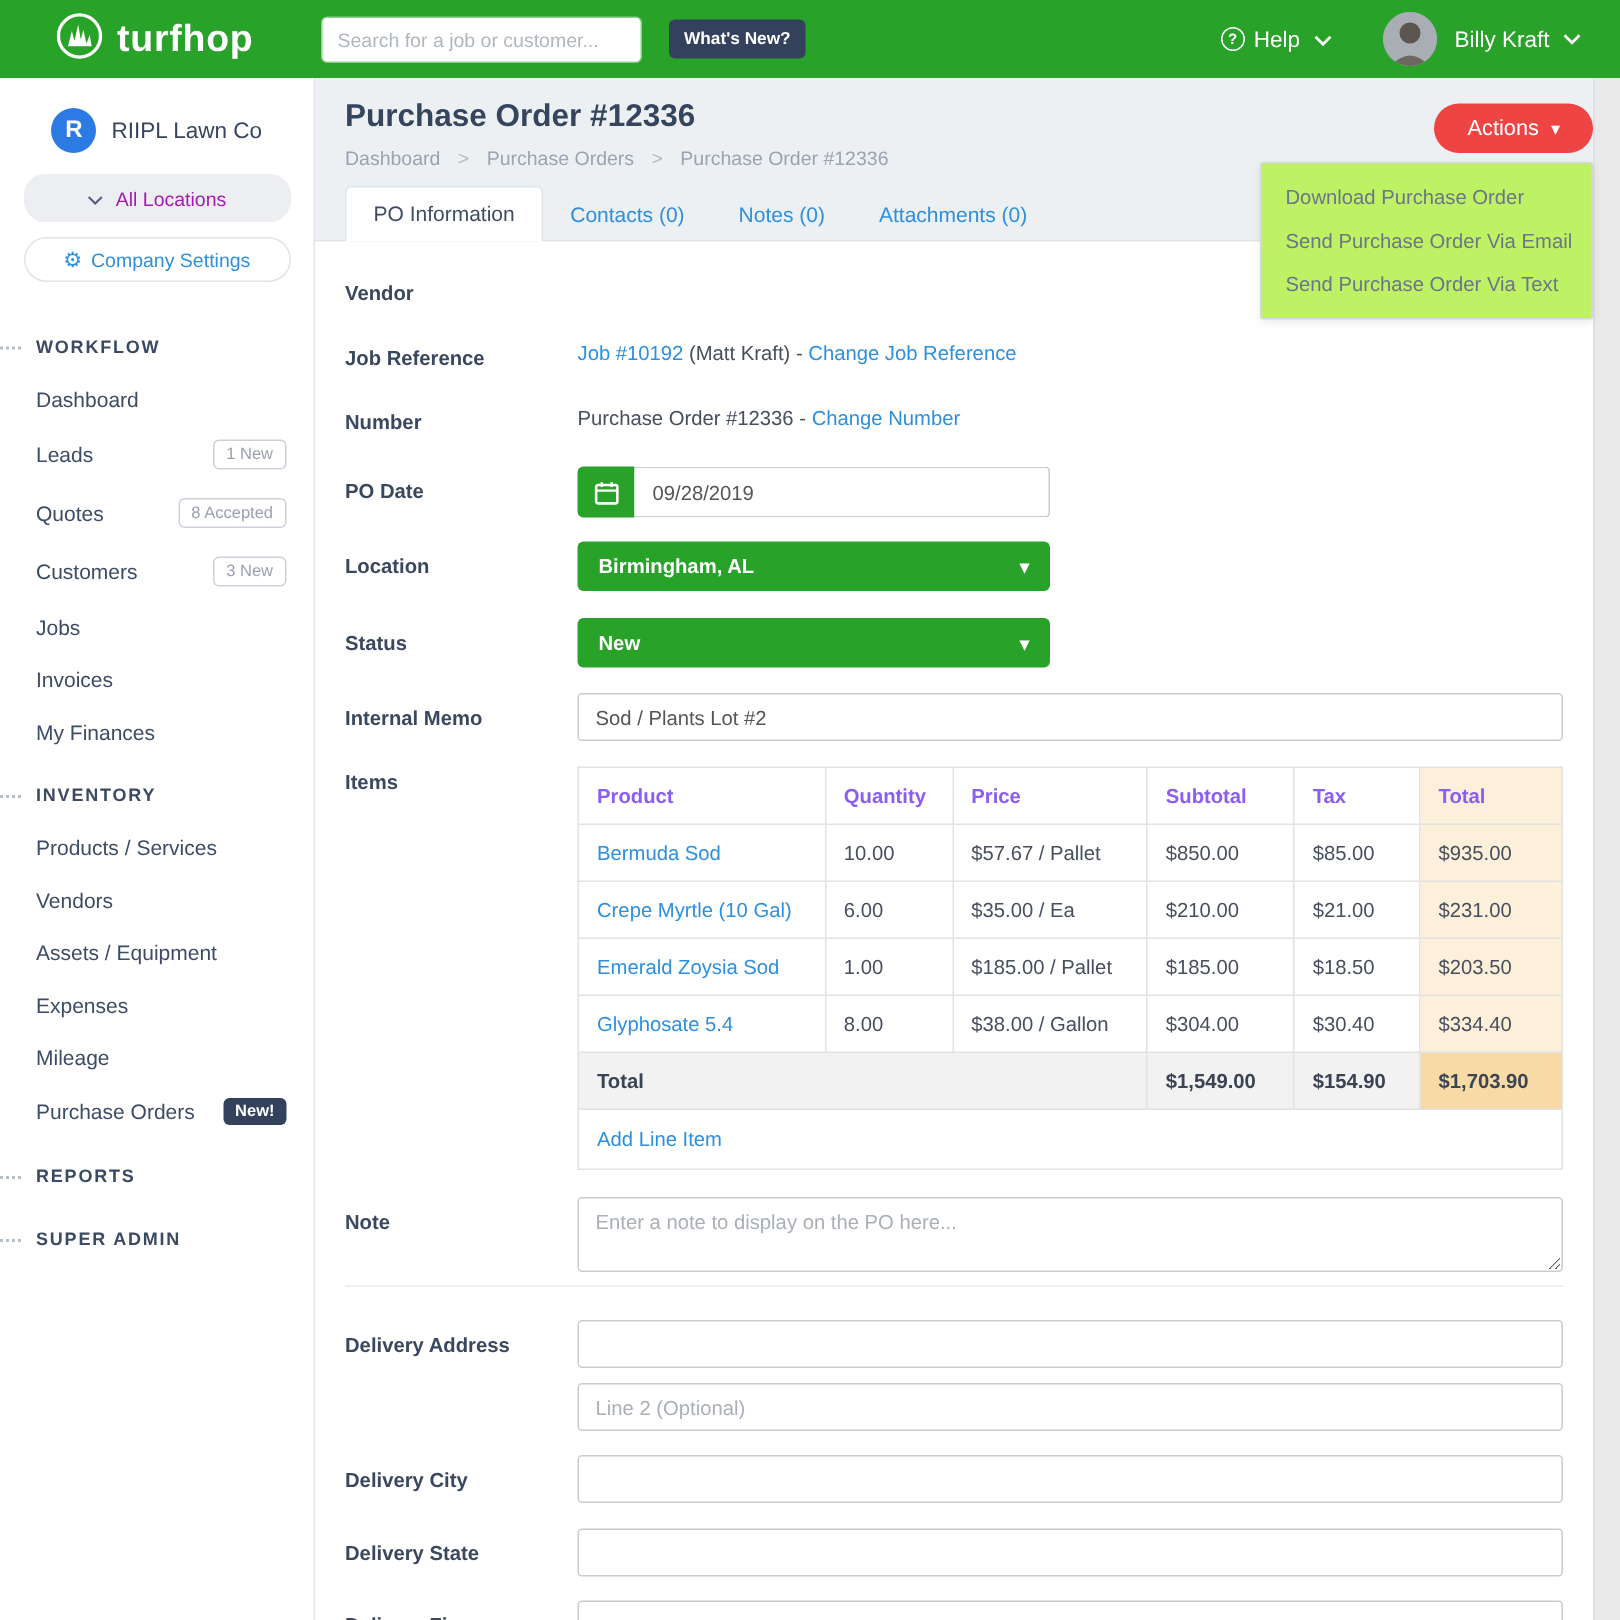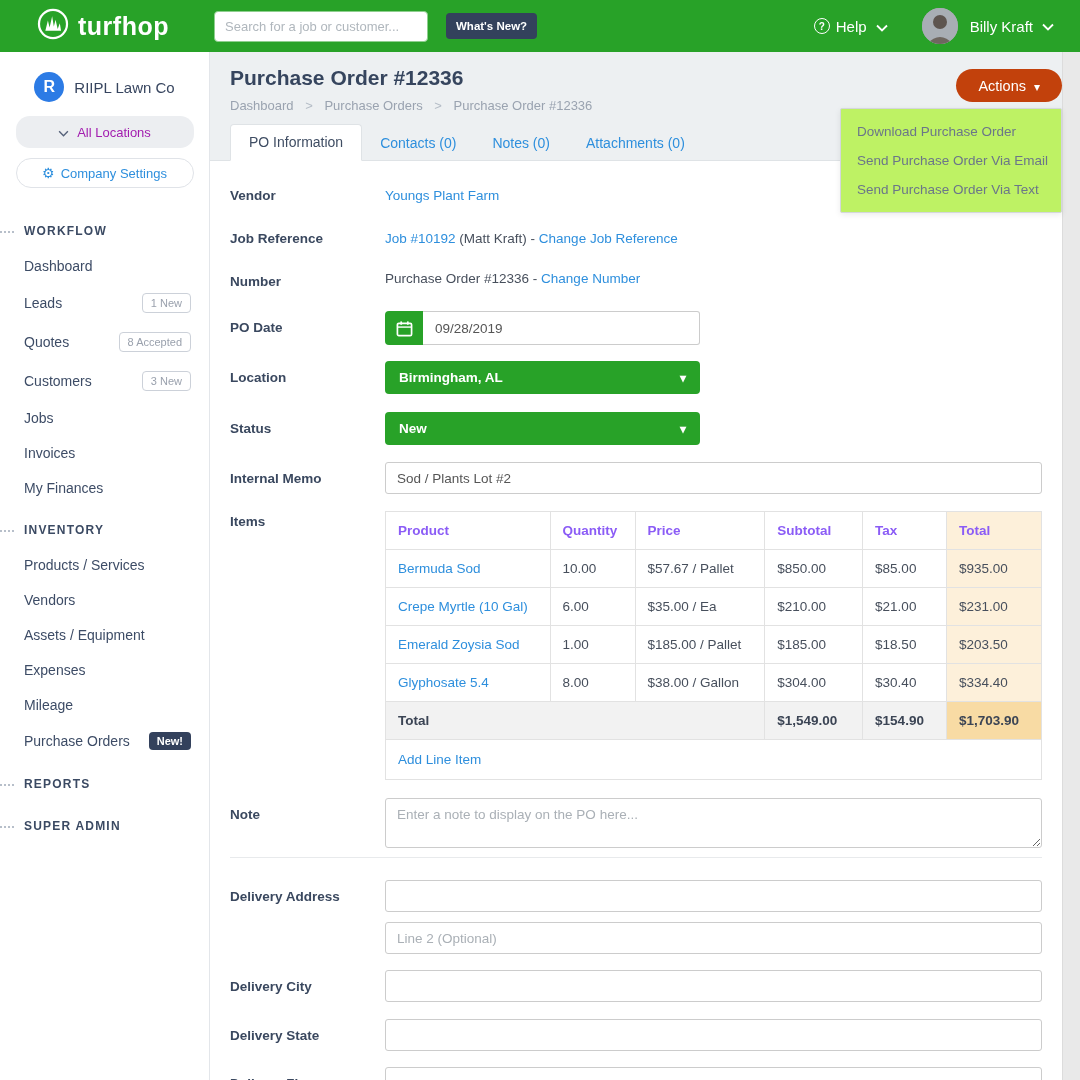--- a/index.html
+++ b/index.html
@@ -98,40 +98,40 @@
   .tabs { position:absolute; left:20px; bottom:-1px; display:flex; align-items:flex-end; }
   .tab {
     font-size:14px; padding:9px 18px 10px; cursor:pointer; color:#2e8fdd;
   }
   .tab.active {
     background:#fff; border:1px solid #dfe3e6; border-bottom:1px solid #fff;
     border-radius:4px 4px 0 0; color:#3f4d63;
   }
   .actions-wrap { position:absolute; top:17px; right:18px; z-index:60; }
   .actions-btn {
-    background:#c2410c; color:#fff; border:none; border-radius:17px; height:33px;
+    background:#ef4444; color:#fff; border:none; border-radius:17px; height:33px;
     padding:0 22px; font-size:14.5px; cursor:pointer; font-family:"Liberation Sans", sans-serif;
   }
   .actions-btn .caret { margin-left:8px; font-size:12px; }
   .actions-menu {
     position:absolute; top:39px; right:0; width:222px; background:#bef264;
     border:1px solid #d4d7db; border-radius:2px; box-shadow:0 2px 6px rgba(0,0,0,0.08);
     padding:8px 0;
   }
   .menu-item { font-size:13.5px; color:#6b7689; padding:7px 16px; cursor:pointer; white-space:nowrap; }
   
   .content {
     position:absolute; top:109px; left:0; width:852px; height:919px;
     background:#fff; padding:24px 20px 0 20px; overflow:hidden;
   }
   .form-row { display:flex; }
   .form-label { width:155px; flex:none; font-size:13.5px; font-weight:bold; color:#3a485f; padding-top:3px; }
   .form-value { flex:1; font-size:13.5px; color:#474f5c; }
   .lnk { color:#2e8fdd; cursor:pointer; }
-  .mb-text { margin-bottom:25px;align-items:flex-end; }
+  .mb-text { margin-bottom:25px; }
   .mb-input { margin-bottom:16px; }
   .ipt {
     border:1px solid #ccc; border-radius:3px; height:32px; font-size:13.5px; color:#555;
     padding:0 11px; width:100%; outline:none; font-family:"Liberation Sans", sans-serif;
   }
   .ipt::placeholder { color:#aab0b6; }
   .date-group { display:flex; width:315px; }
   .date-addon {
     width:38px; height:34px; background:#28a228; border-radius:4px 0 0 4px;
     display:flex; align-items:center; justify-content:center; cursor:pointer; flex:none;
@@ -315,23 +315,20 @@
       <div class="menu-item">Download Purchase Order</div>
       <div class="menu-item">Send Purchase Order Via Email</div>
       <div class="menu-item">Send Purchase Order Via Text</div>
     </div>
   </div>
 
   <div class="content">
 
     <div class="form-row mb-text">
       <div class="form-label">Vendor</div>
-      <div class="form-value">
-        <span class="lnk">Youngs Plant Farm</span>
-      </div>
     </div>
 
     <div class="form-row mb-text">
       <div class="form-label">Job Reference</div>
       <div class="form-value">
         <span class="lnk">Job #10192</span><span> (Matt Kraft) - </span><span class="lnk">Change Job Reference</span>
       </div>
     </div>
 
     <div class="form-row" style="margin-bottom:22px;">

